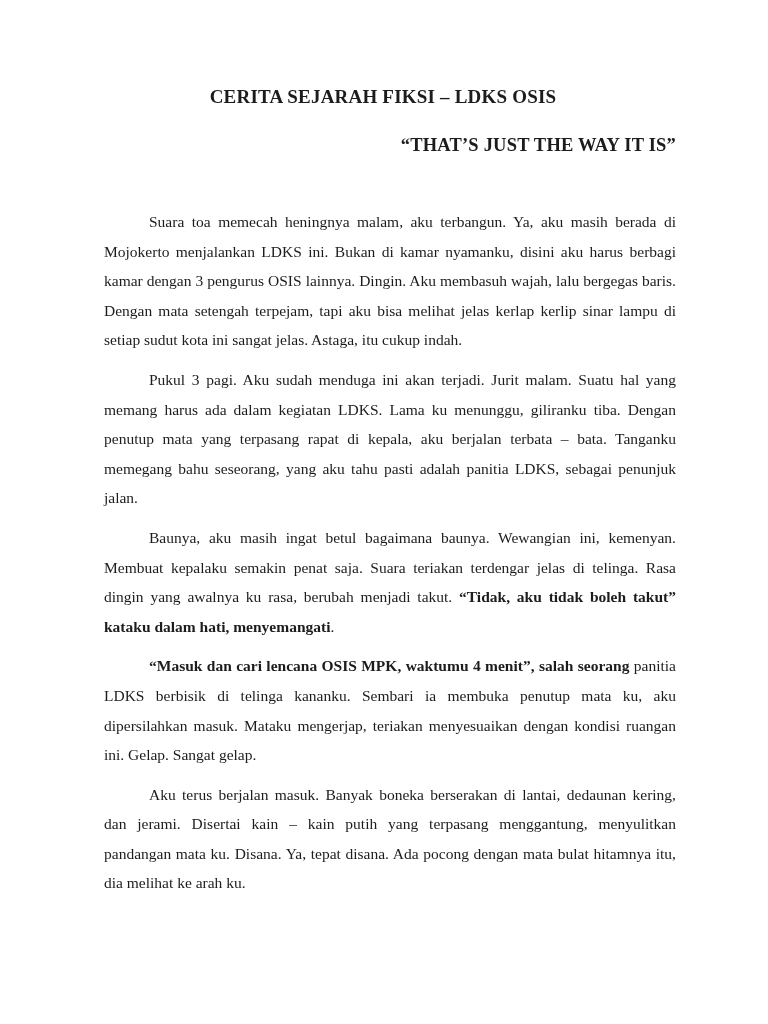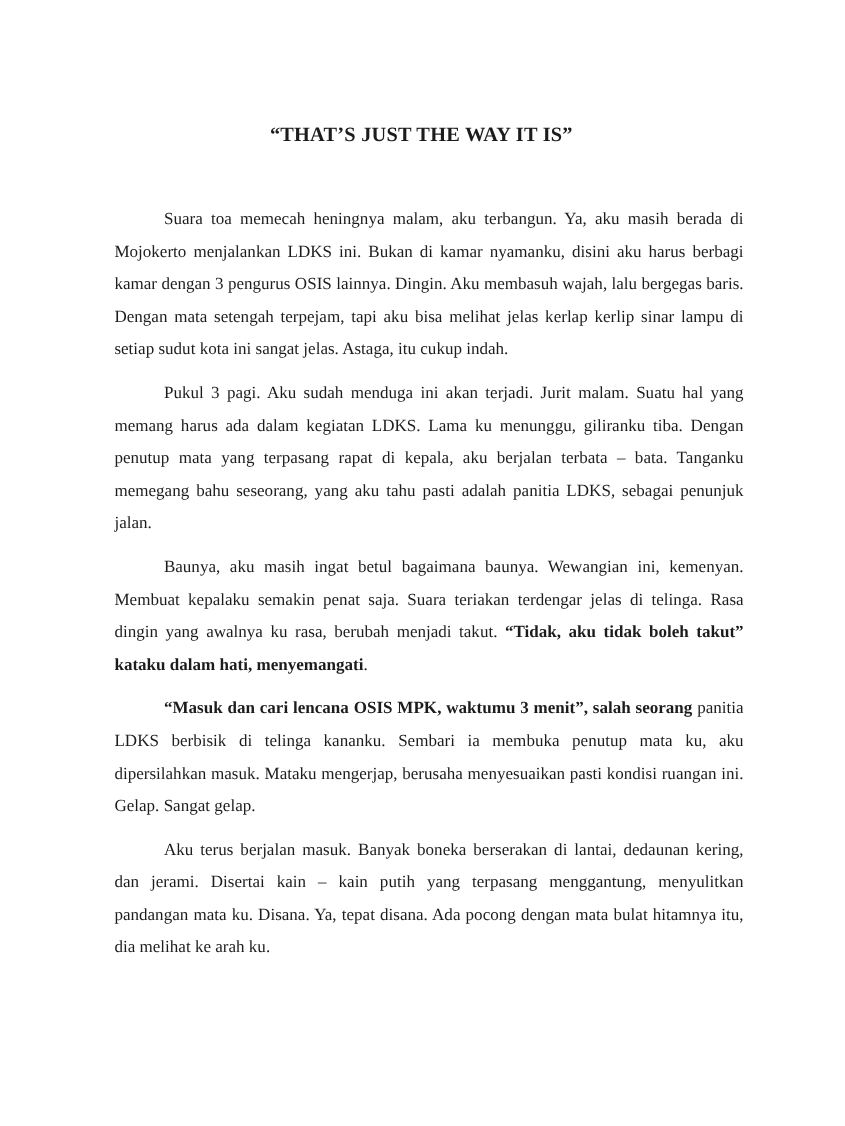--- a/index.html
+++ b/index.html
@@ -22,21 +22,21 @@
   }
   .doc-title{
     text-align:center;
     font-weight:bold;
     font-size:19px;
     line-height:22px;
     margin:0;
     letter-spacing:0.2px;
   }
   .doc-subtitle{
-    text-align:center;
+    text-align:right;
     font-weight:bold;
     font-size:18.5px;
     line-height:22px;
     margin:26px 0 0 0;
     letter-spacing:0.2px;
   }
   .doc-body{
     margin-top:51px;
   }
   .para{
@@ -47,21 +47,22 @@
     margin:0 0 10px 14px;
   }
   .para .bold{
     font-weight:bold;
   }
 </style>
 </head>
 <body>
 
 <div class="page">
+  <h1 class="doc-title">CERITA SEJARAH FIKSI – LDKS OSIS</h1>
   <h2 class="doc-subtitle">“THAT’S JUST THE WAY IT IS”</h2>
   <div class="doc-body">
       <p class="para"><span>Suara toa memecah heningnya malam, aku terbangun. Ya, aku masih berada di Mojokerto menjalankan LDKS ini. Bukan di kamar nyamanku, disini aku harus berbagi kamar dengan 3 pengurus OSIS lainnya. Dingin. Aku membasuh wajah, lalu bergegas baris. Dengan mata setengah terpejam, tapi aku bisa melihat jelas kerlap kerlip sinar lampu di setiap sudut kota ini sangat jelas. Astaga, itu cukup indah.</span></p>
       <p class="para"><span>Pukul 3 pagi. Aku sudah menduga ini akan terjadi. Jurit malam. Suatu hal yang memang harus ada dalam kegiatan LDKS. Lama ku menunggu, giliranku tiba. Dengan penutup mata yang terpasang rapat di kepala, aku berjalan terbata – bata. Tanganku memegang bahu seseorang, yang aku tahu pasti adalah panitia LDKS, sebagai penunjuk jalan.</span></p>
       <p class="para"><span>Baunya, aku masih ingat betul bagaimana baunya. Wewangian ini, kemenyan. Membuat kepalaku semakin penat saja. Suara teriakan terdengar jelas di telinga. Rasa dingin yang awalnya ku rasa, berubah menjadi takut. </span><span class="bold">“Tidak, aku tidak boleh takut” kataku dalam hati, menyemangati</span><span>.</span></p>
-      <p class="para"><span class="bold">“Masuk dan cari lencana OSIS MPK, waktumu 3 menit”, salah seorang</span><span> panitia LDKS berbisik di telinga kananku. Sembari ia membuka penutup mata ku, aku dipersilahkan masuk. Mataku mengerjap, berusaha menyesuaikan pasti kondisi ruangan ini. Gelap. Sangat gelap.</span></p>
+      <p class="para"><span class="bold">“Masuk dan cari lencana OSIS MPK, waktumu 4 menit”, salah seorang</span><span> panitia LDKS berbisik di telinga kananku. Sembari ia membuka penutup mata ku, aku dipersilahkan masuk. Mataku mengerjap, teriakan menyesuaikan dengan kondisi ruangan ini. Gelap. Sangat gelap.</span></p>
       <p class="para"><span>Aku terus berjalan masuk. Banyak boneka berserakan di lantai, dedaunan kering,  dan jerami. Disertai kain – kain putih yang terpasang menggantung, menyulitkan pandangan mata ku. Disana. Ya, tepat disana. Ada pocong dengan mata bulat hitamnya itu, dia melihat ke arah ku.</span></p>
     </div>
 </div>
 
 </body></html>

